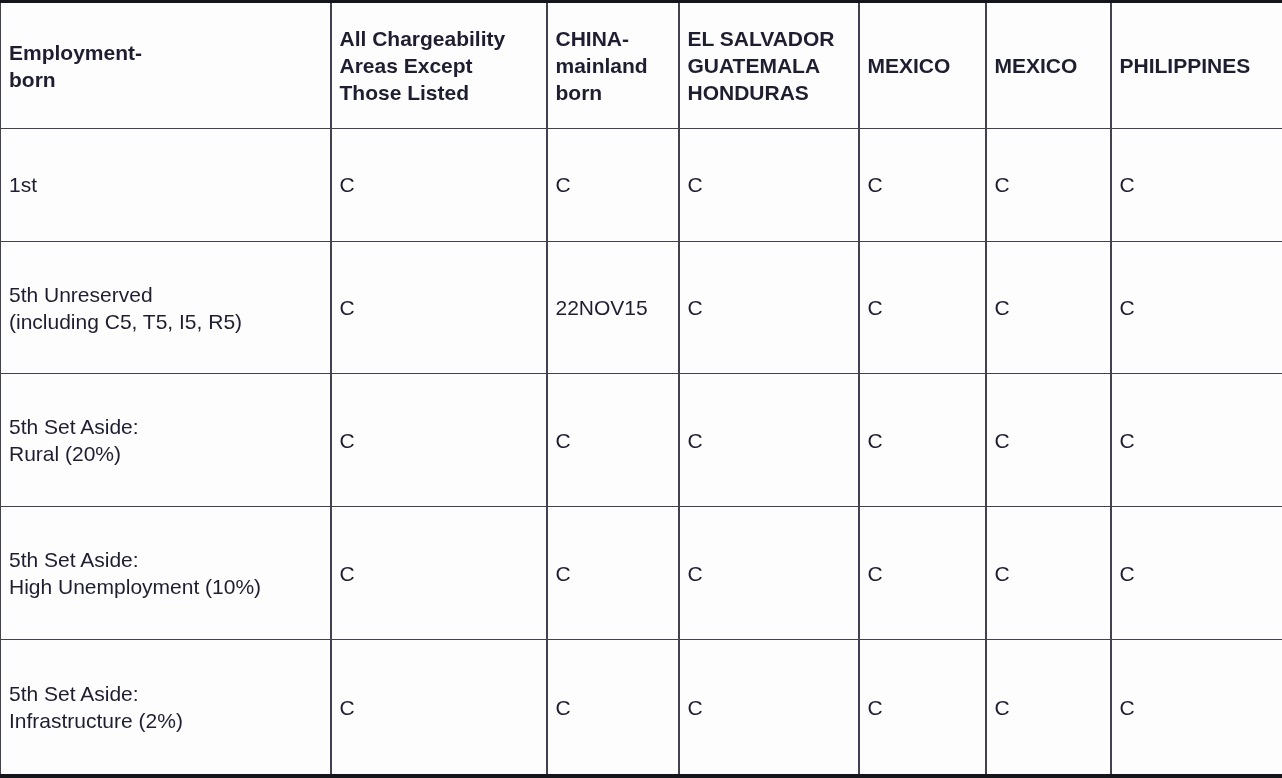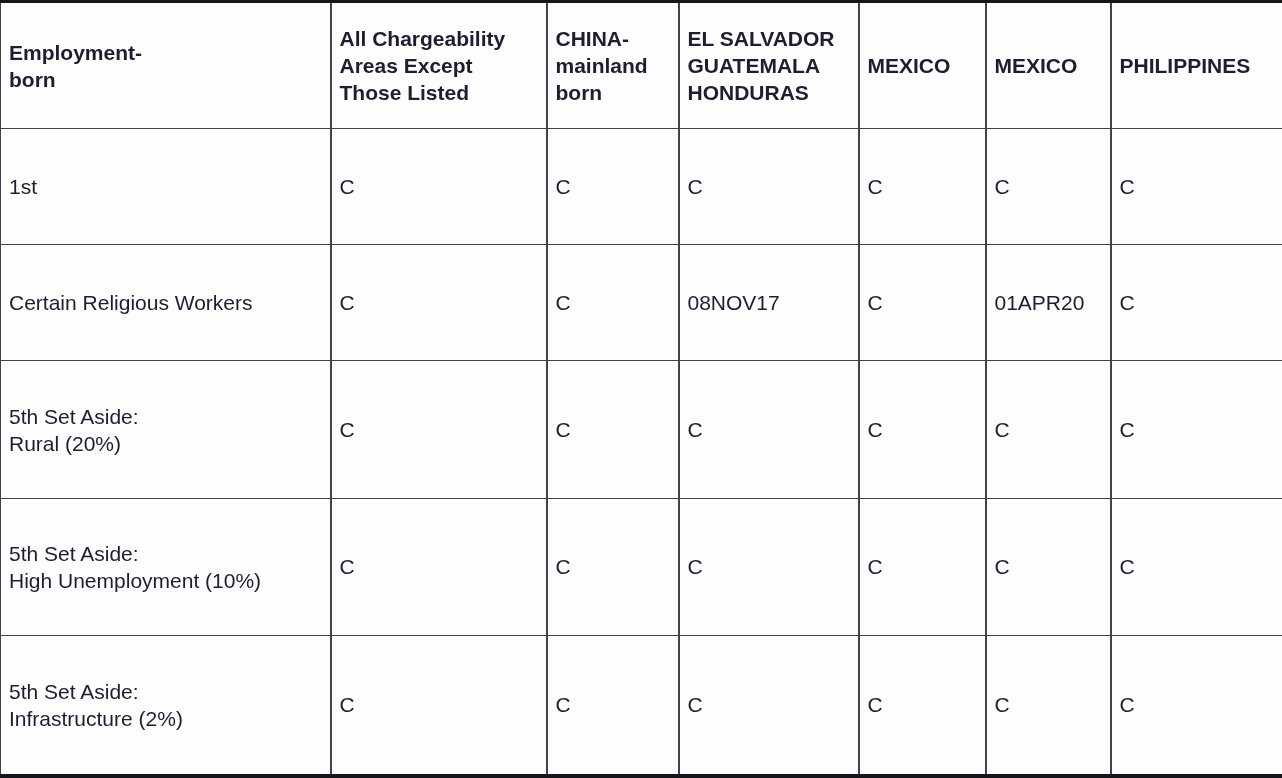--- a/index.html
+++ b/index.html
@@ -91,26 +91,27 @@
     <tr>
       <th>1st</th>
       <td>C</td>
       <td>C</td>
       <td>C</td>
       <td>C</td>
       <td>C</td>
       <td>C</td>
     </tr>
     <tr>
-      <th>Certain Religious Workers</th>
+      <th>5th Unreserved
+(including C5, T5, I5, R5)</th>
+      <td>C</td>
+      <td>22NOV15</td>
       <td>C</td>
       <td>C</td>
-      <td>08NOV17</td>
       <td>C</td>
-      <td>01APR20</td>
       <td>C</td>
     </tr>
     <tr>
       <th>5th Set Aside:
 Rural (20%)</th>
       <td>C</td>
       <td>C</td>
       <td>C</td>
       <td>C</td>
       <td>C</td>

